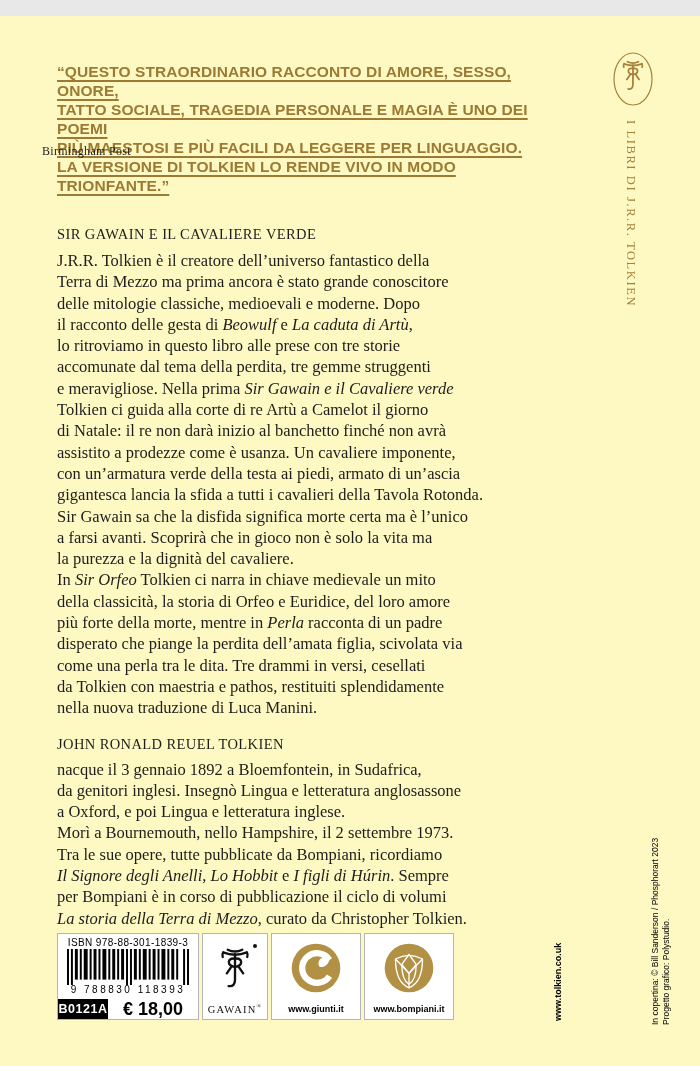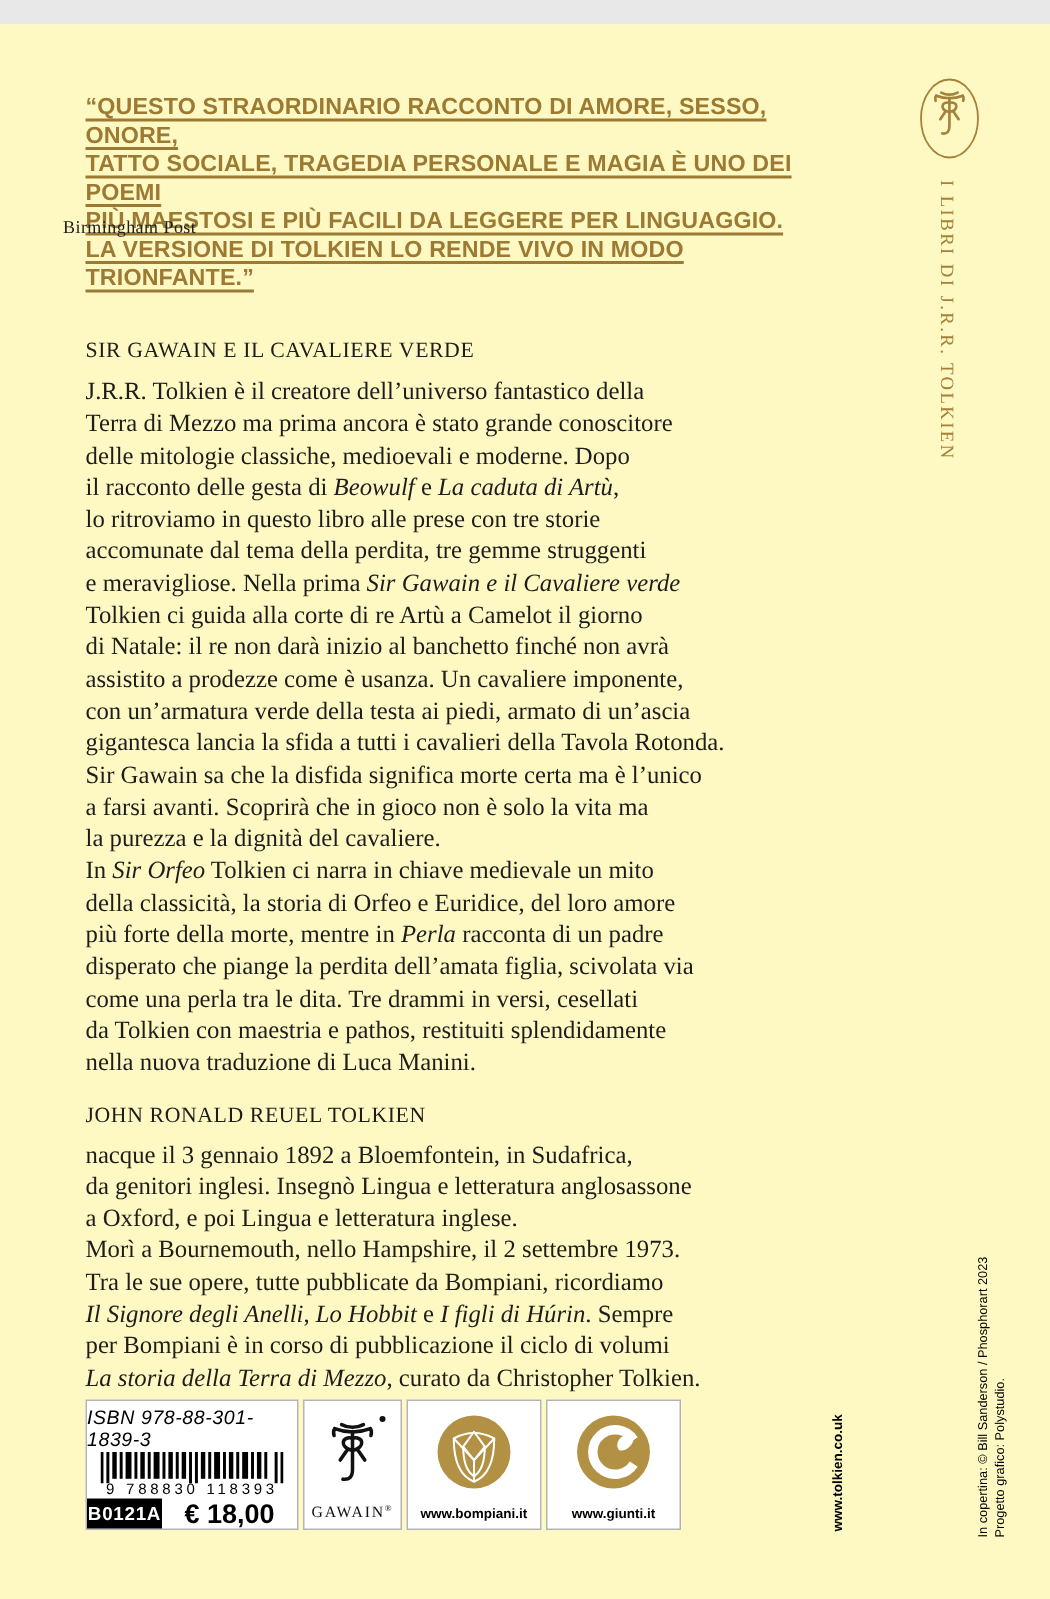--- a/index.html
+++ b/index.html
@@ -37,22 +37,22 @@
   .bodytext em{font-style:italic;}
   .author-heading{
     font-size:14.5px;font-weight:normal;margin:17px 0 6px 0;
     letter-spacing:0.4px;
   }
   
   .footer{position:absolute;left:57px;top:917px;display:flex;gap:3px;height:87px;}
   .fbox{border:1px solid #b4b4b4;background:#fff;box-sizing:border-box;
         display:flex;flex-direction:column;align-items:center;}
   .barcode-box{width:142px;padding:0;}
-  .isbn-label{font-family:"Liberation Sans",sans-serif;font-size:13px;
-              letter-spacing:0.4px;margin-top:3px;color:#000;font-style:italic;}
+  .isbn-label{font-family:"Liberation Sans",sans-serif;font-size:10px;
+              letter-spacing:0.4px;margin-top:3px;color:#000;}
   .bars{width:122px;height:36px;margin-top:1px;}
   .barcode-digits{font-family:"Liberation Sans",sans-serif;font-size:10px;
                   letter-spacing:2.5px;color:#000;line-height:10px;width:130px;text-align:center;}
   .price-row{display:flex;width:100%;height:20px;margin-top:auto;}
   .code-badge{background:#000;color:#fff;width:50px;
               font-family:"Liberation Sans",sans-serif;font-weight:bold;font-size:12.5px;
               display:flex;align-items:center;justify-content:center;letter-spacing:0.5px;}
   .price{flex:1;display:flex;align-items:center;justify-content:center;
          font-family:"Liberation Sans",sans-serif;font-weight:bold;font-size:18px;color:#000;}
   .tolkien-box{width:66px;justify-content:flex-end;padding-bottom:5px;position:relative;}
@@ -168,42 +168,42 @@
       <div class="tolkien-word">
         <span>GAWAIN</span><sup>®</sup>
       </div>
     </div>
 
 
     <div class="fbox logo-box">
       <span class="logo-circle">
         <svg viewBox="0 0 60 60" width="54" height="54">
           <circle cx="30" cy="30" r="27" fill="#b29144"></circle>
+          <path d="M45,21 A16.5,16.5 0 1 0 45,39" fill="none" stroke="#fff" stroke-width="7"></path>
+          <path d="M45,21 C43,27 38,30 34,28.5 C31.5,25.5 33,20.5 36.5,18.5 C40,16.8 43.5,18 45,21 Z" fill="#fff"></path>
+        </svg>
+      </span>
+      <div class="logo-caption">www.giunti.it</div>
+    </div>
+
+    <div class="fbox logo-box">
+      <span class="logo-circle">
+        <svg viewBox="0 0 60 60" width="54" height="54">
+          <circle cx="30" cy="30" r="27" fill="#b29144"></circle>
           <g fill="none" stroke="#fff" stroke-width="1.5" stroke-linejoin="round">
             <path d="M15,20 Q15,46 30,52 Q45,46 45,20 Q30,12 15,20 Z"></path>
             <path d="M15,20 L30,36 L45,20"></path>
             <path d="M30,52 L30,36"></path>
             <path d="M30,15 L38,26 L30,36 L22,26 Z"></path>
             <path d="M22,26 Q22,43 30,48"></path>
             <path d="M38,26 Q38,43 30,48"></path>
           </g>
         </svg>
       </span>
       <div class="logo-caption">www.bompiani.it</div>
     </div>
 
-    <div class="fbox logo-box">
-      <span class="logo-circle">
-        <svg viewBox="0 0 60 60" width="54" height="54">
-          <circle cx="30" cy="30" r="27" fill="#b29144"></circle>
-          <path d="M45,21 A16.5,16.5 0 1 0 45,39" fill="none" stroke="#fff" stroke-width="7"></path>
-          <path d="M45,21 C43,27 38,30 34,28.5 C31.5,25.5 33,20.5 36.5,18.5 C40,16.8 43.5,18 45,21 Z" fill="#fff"></path>
-        </svg>
-      </span>
-      <div class="logo-caption">www.giunti.it</div>
-    </div>
-
   </div>
 
   <div class="tolkien-url">www.tolkien.co.uk</div>
   <div class="credits">In copertina: © Bill Sanderson / Phosphorart 2023<br>Progetto grafico: Polystudio.</div>
 
 </div>
 
 </body></html>

